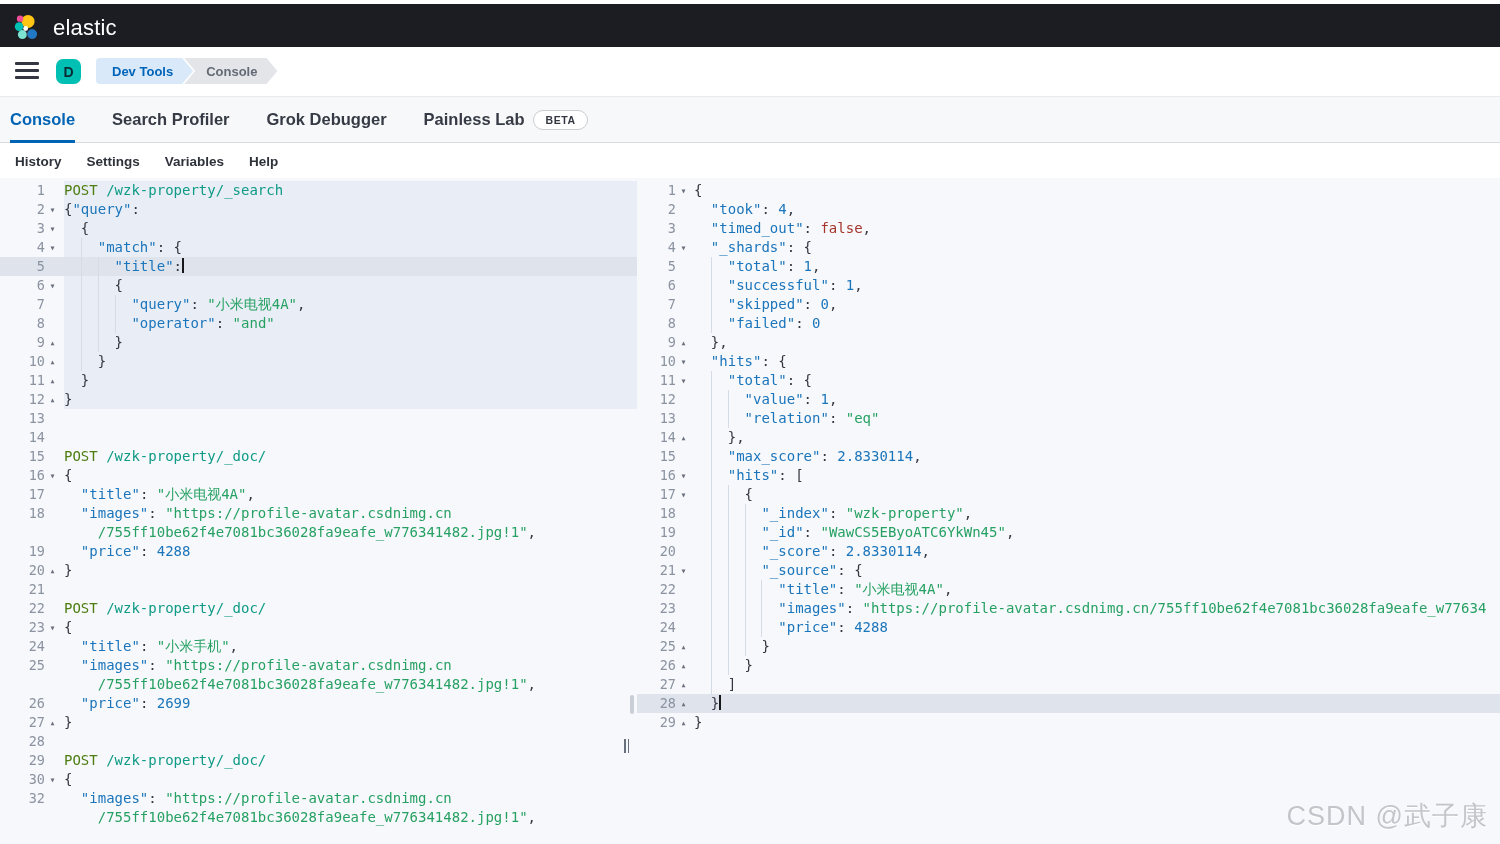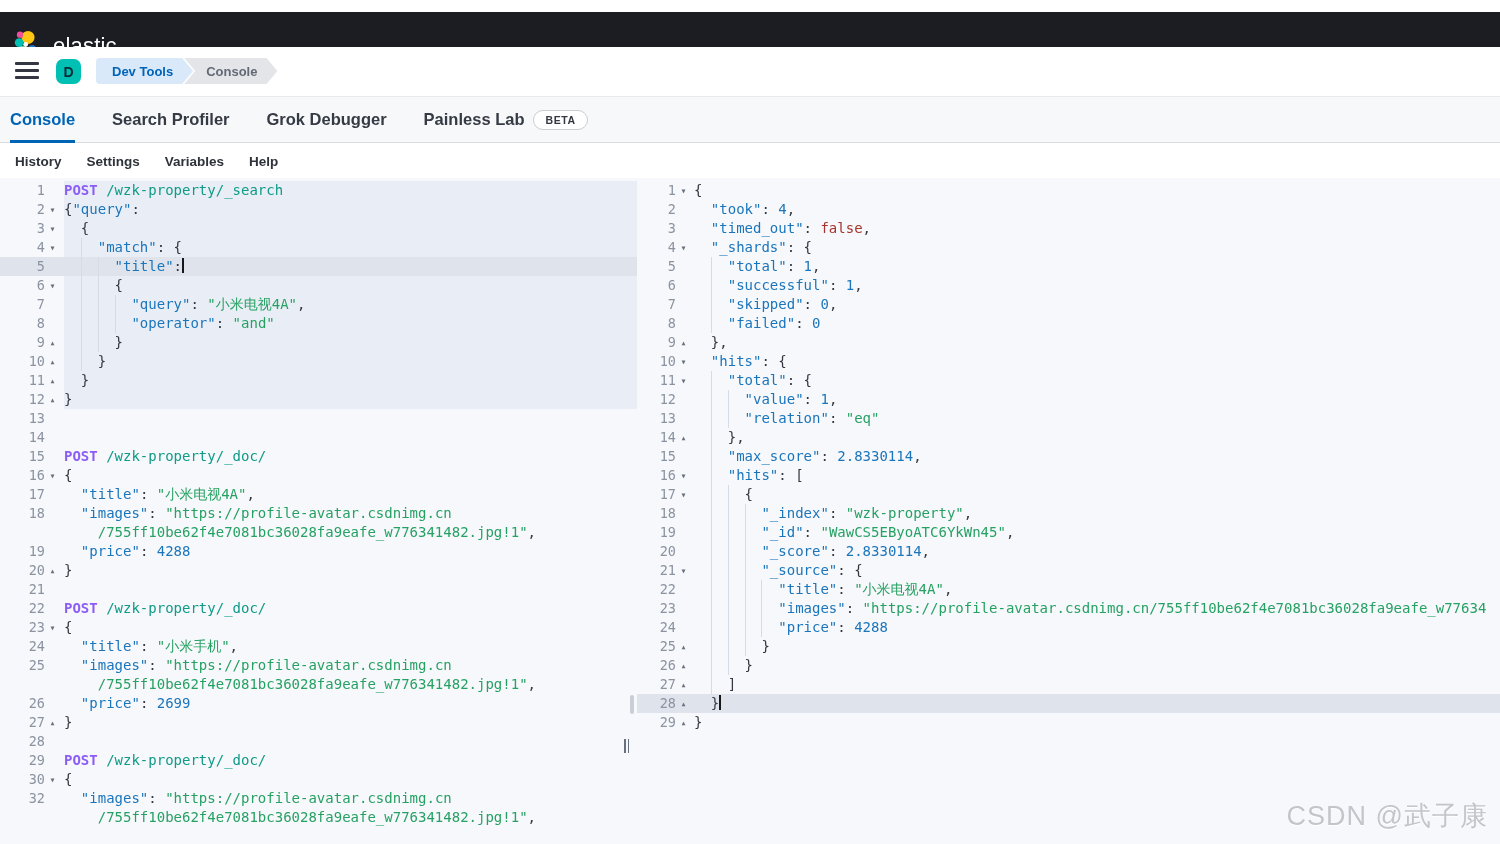--- a/index.html
+++ b/index.html
@@ -1,21 +1,21 @@
 <!DOCTYPE html>
 <html><head>
 <meta charset="utf-8">
 <style>
   * { margin:0; padding:0; box-sizing:border-box; }
   html,body { width:1500px; height:844px; overflow:hidden; background:#fff;
               font-family:"Liberation Sans", sans-serif; }
 
   
-  .topbar { position:absolute; left:0; top:12px; width:1500px; height:47px;
-            background:#1b1d23; display:flex; align-items:flex-end; }
+  .topbar { position:absolute; left:0; top:4px; width:1500px; height:47px;
+            background:#1b1d23; display:flex; align-items:center; }
   .logo { margin-left:13px; width:30px; height:30px; }
   .brand { color:#fff; font-size:22px; margin-left:10px; font-weight:400; letter-spacing:.2px; }
   .searchbox { position:absolute; left:875px; top:8px; width:612px; height:31px;
                background:#24262c; border:1px solid #54575f; border-radius:6px;
                display:flex; align-items:center; }
   .searchbox .mag { margin:0 8px 0 10px; flex:0 0 auto; }
   .search-ph { flex:1; color:#a6adb8; font-size:14.5px; white-space:nowrap; overflow:hidden; }
   .kbd { flex:0 0 auto; height:100%; display:flex; align-items:center; padding:0 11px;
          border-left:1px solid #54575f; color:#cfd4db; font-size:12px; font-weight:bold; }
 
@@ -61,21 +61,21 @@
   .left  .ln { width:45px; }
   .right .ln { width:39px; }
   .fold { flex:0 0 auto; width:15px; text-align:center; color:#69707d; font-size:10px; line-height:19px; cursor:pointer; }
   .code { flex:1 1 auto; white-space:pre; position:relative; color:#343741; overflow:hidden; }
   .left .code { margin-left:4px; }
   .right .code { margin-left:3px; }
   .row.req .code { background:#e9eef6; }
   .row.cur { background:#dfe4ec; }
   .row.cur .code { background:#dfe4ec; }
   .guide { position:absolute; top:0; bottom:0; width:0; border-left:1px solid #d6dce6; }
-  .t-m { color:#8b5cf6;font-weight:bold; } 
+  .t-m { color:#4d7c0f; } 
   .t-u { color:#0f9b86; } 
   .t-k { color:#1b75bb; } 
   .t-s { color:#27a163; } 
   .t-n { color:#1b75bb; } 
   .t-b { color:#a5352c; } 
   .t-p { color:#343741; } 
   .caret { display:inline-block; width:2px; height:15px; background:#15171b; vertical-align:-2px; }
 
   .reqicons { position:absolute; left:565px; top:5px; width:46px; height:16px; display:flex; gap:12px; }
   .reqicons svg { cursor:pointer; }

